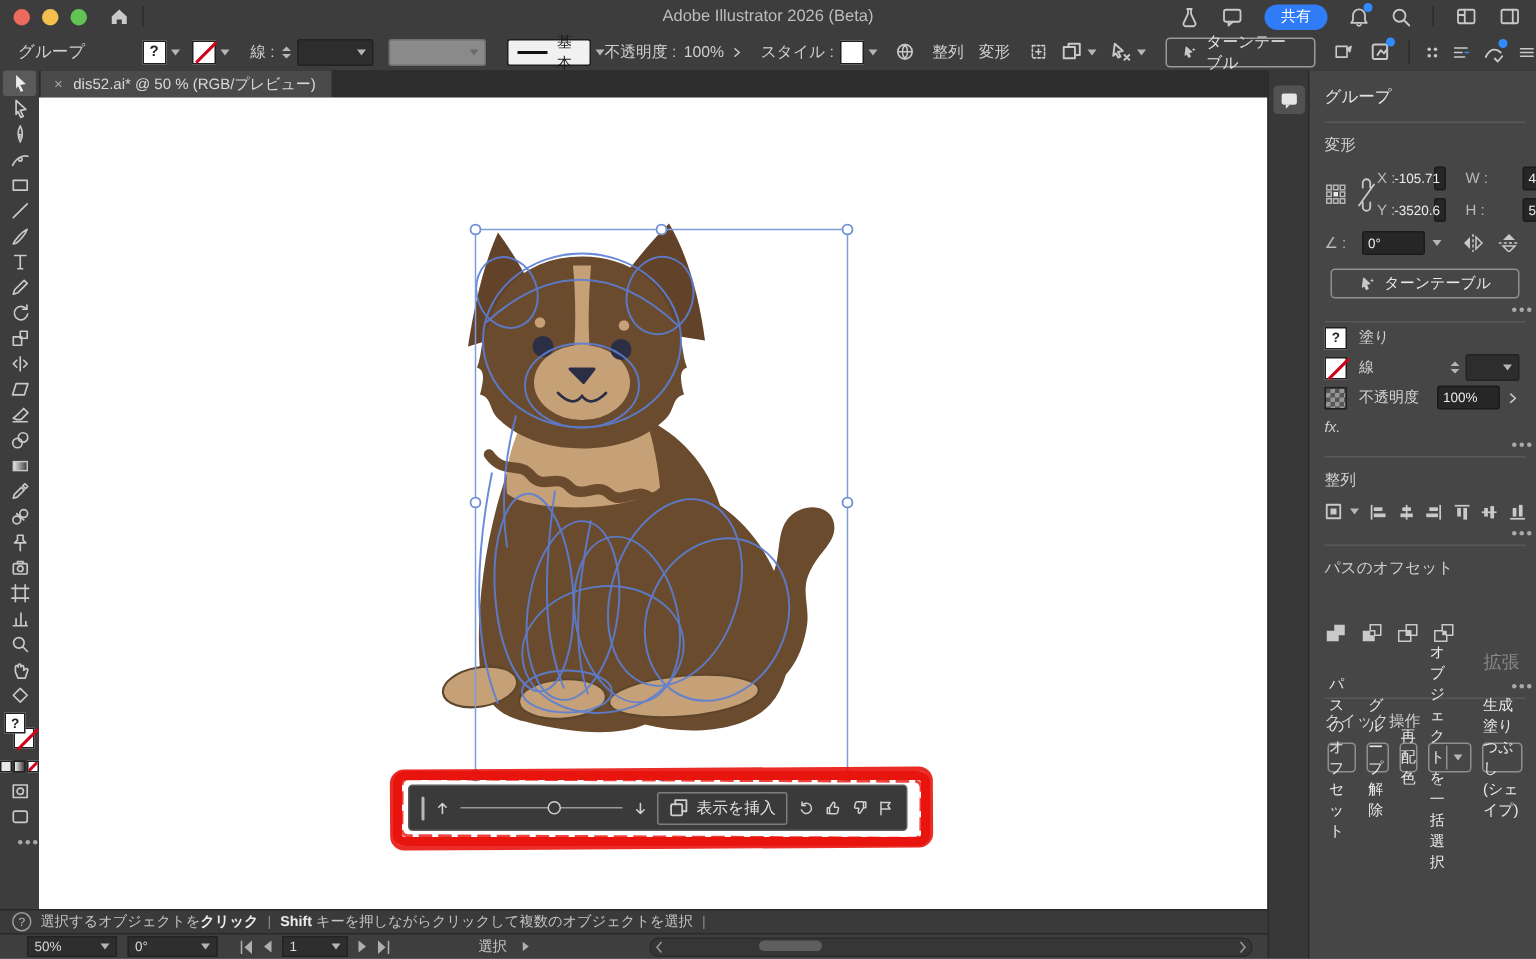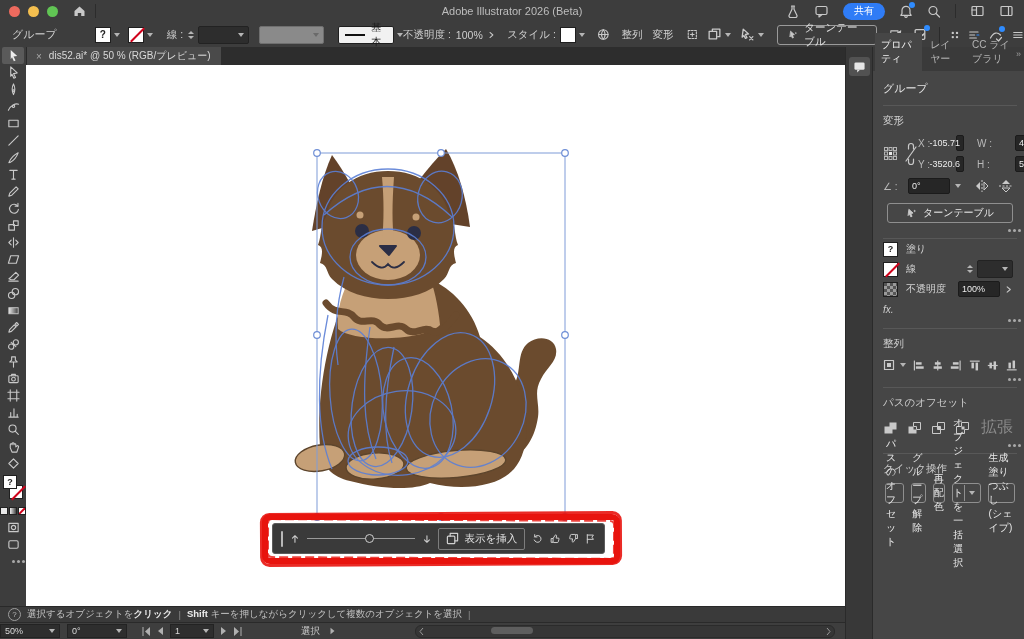--- a/index.html
+++ b/index.html
@@ -514,26 +514,20 @@
 <div id="sidestrip" class="abs">
   <div style="margin-top:10px;width:21px;height:19px;background:#525252;border-radius:3px;display:flex;align-items:center;justify-content:center;">
     <svg width="13" height="12" viewBox="0 0 14 13" class="ic">
         <rect x="1.5" y="1.5" width="11" height="8" rx="1.5" fill="#e6e6e6" stroke="none"></rect>
         <path d="M4.5 9.5v3l3-3" fill="#e6e6e6" stroke="none"></path>
       </svg>
   </div>
 </div>
 
 <div id="panel" class="abs">
-  <div id="paneltabs">
-    <div class="ptab active">プロパティ</div>
-    <div class="ptab">レイヤー</div>
-    <div class="ptab">CC ライブラリ</div>
-    <span style="position:absolute;right:4px;top:2px;color:#9d9d9d;font-size:9px;">»</span>
-  </div>
   <div style="padding:8px 8px 0 10px;">
     <div style="font-size:11px;color:#e3e3e3;padding:2px 0 9px;">グループ</div>
     <div class="divider"></div>
 
     <div class="sectitle" style="padding:8px 0 7px;">変形</div>
     <div style="display:grid;grid-template-columns:20px 15px 38px 5px 16px 38px 1fr;row-gap:5px;align-items:center;">
       <svg width="15" height="15" viewBox="0 0 15 15" style="grid-row:1/3;">
         <g fill="none" stroke="#b5b5b5" stroke-width="1">
             <rect x="1.5" y="1.5" width="3" height="3"></rect>
             <rect x="6" y="1.5" width="3" height="3"></rect>
@@ -684,21 +678,21 @@
         </svg>
       <svg width="15" height="14" viewBox="0 0 15 14">
           <path d="M1.5 5.5h8v7h-8z" fill="none" stroke="#c9c9c9"></path>
           <path d="M6.5 1.5h7v7h-7z" fill="none" stroke="#c9c9c9"></path>
           <path d="M6.5 5.5h3v3h-3z" fill="#c9c9c9"></path>
         </svg>
       <svg width="15" height="14" viewBox="0 0 15 14">
           <path d="M1.5 5.5h5v-4h7v7h-4v4h-8z" fill="none" stroke="#c9c9c9"></path>
           <path d="M6.5 5.5h3v3h-3z" fill="#c9c9c9"></path>
         </svg>
-      <span style="margin-left:auto;padding-right:4px;color:#8a8a8a;font-size:16px;">拡張</span>
+      <span style="margin-left:auto;padding-right:4px;color:#8a8a8a;font-size:12px;margin-top:40px;">拡張</span>
     </div>
     <div class="row" style="justify-content:flex-end;padding:6px 6px 6px 0;">
         <div class="dots"></div>
       </div>
     <div class="divider"></div>
 
     <div class="sectitle" style="padding:8px 0 7px;">クイック操作</div>
     <div style="display:flex;flex-direction:row;gap:7px;padding:0 2px;">
       <div class="qbtn">パスのオフセット</div>
       <div class="qbtn">グループ解除</div>
@@ -718,21 +712,21 @@
 
 <div id="hintbar" class="abs">
   <span style="width:11px;height:11px;border:1px solid #9d9d9d;border-radius:50%;display:inline-flex;align-items:center;justify-content:center;font-size:8px;color:#b9b9b9;flex:0 0 auto;">?</span>
   <span><span>選択するオブジェクトを</span><b>クリック</b></span>
   <span style="color:#8a8a8a;">|</span>
   <span><b>Shift</b> <span>キーを押しながらクリックして複数のオブジェクトを選択</span></span>
   <span style="color:#8a8a8a;">|</span>
 </div>
 
 <div id="bottombar" class="abs">
-  <div class="bbox" style="width:50px;margin-left:0;">
+  <div class="bbox" style="width:50px;margin-left:18px;">
     <span>50%</span>
       <i class="cv"></i>
   </div>
   <div class="bbox" style="width:50px;margin-left:7px;">
     <span>0°</span>
       <i class="cv"></i>
   </div>
   <div class="row" style="margin-left:14px;gap:7px;">
     <svg width="10" height="9" viewBox="0 0 10 9">
         <path d="M2 0v9" stroke="#b0b0b0"></path>

